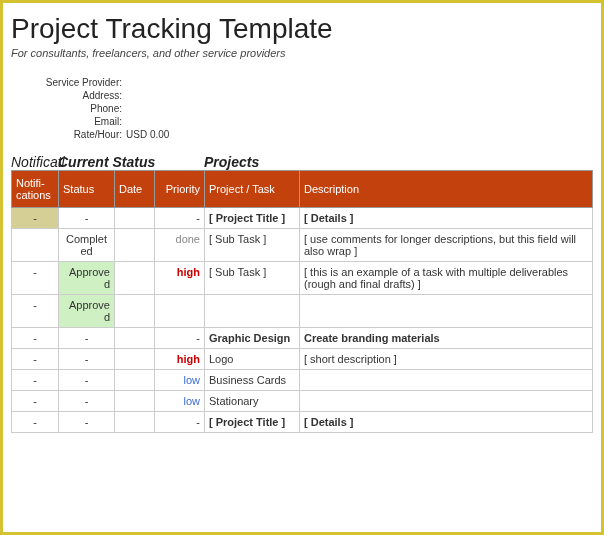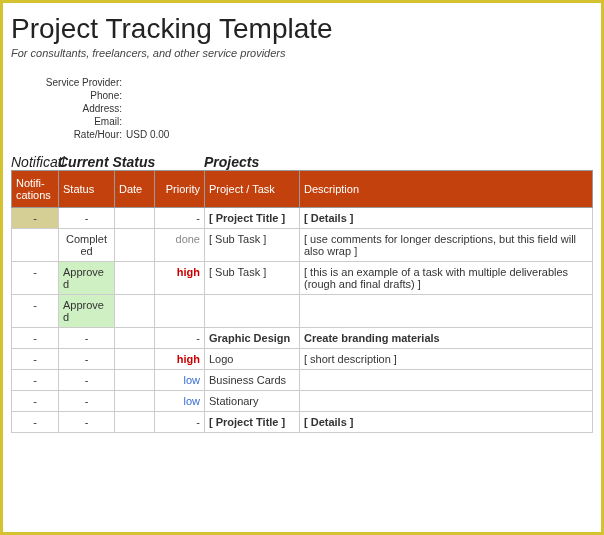--- a/index.html
+++ b/index.html
@@ -75,21 +75,21 @@
     td {
       border: 1px solid #ccc;
       padding: 4px;
       vertical-align: top;
       word-wrap: break-word;
     }
     td.center { text-align: center; }
     td.right { text-align: right; }
     .approved {
       background: #cef0c3;
-      text-align: left;
+      text-align: right;
     }
     .priority-high { color: #c00; font-weight: bold; text-align: right; margin-top: 40px; }
     .priority-done { color: #888; text-align: right; }
     .priority-low { color: #3a6cd4; text-align: right; }
     .bold-row td.task, .bold-row td.desc { font-weight: bold; }
     .notif-cell {
       background: #d6cf95;
     }
   </style>
 </head>
@@ -97,25 +97,25 @@
 
 <h1 class="title">Project Tracking Template</h1>
 <div class="subtitle">For consultants, freelancers, and other service providers</div>
 
 <div class="info-section">
   <div class="info-row">
     <div class="info-label">Service Provider:</div>
     <div class="info-value"></div>
   </div>
   <div class="info-row">
+    <div class="info-label">Address:</div>
+    <div class="info-value"></div>
+  </div>
+  <div class="info-row">
     <div class="info-label">Phone:</div>
-    <div class="info-value"></div>
-  </div>
-  <div class="info-row">
-    <div class="info-label">Address:</div>
     <div class="info-value"></div>
   </div>
   <div class="info-row">
     <div class="info-label">Email:</div>
     <div class="info-value"></div>
   </div>
   <div class="info-row">
     <div class="info-label">Rate/Hour:</div>
     <div class="info-value">USD 0.00</div>
   </div>

